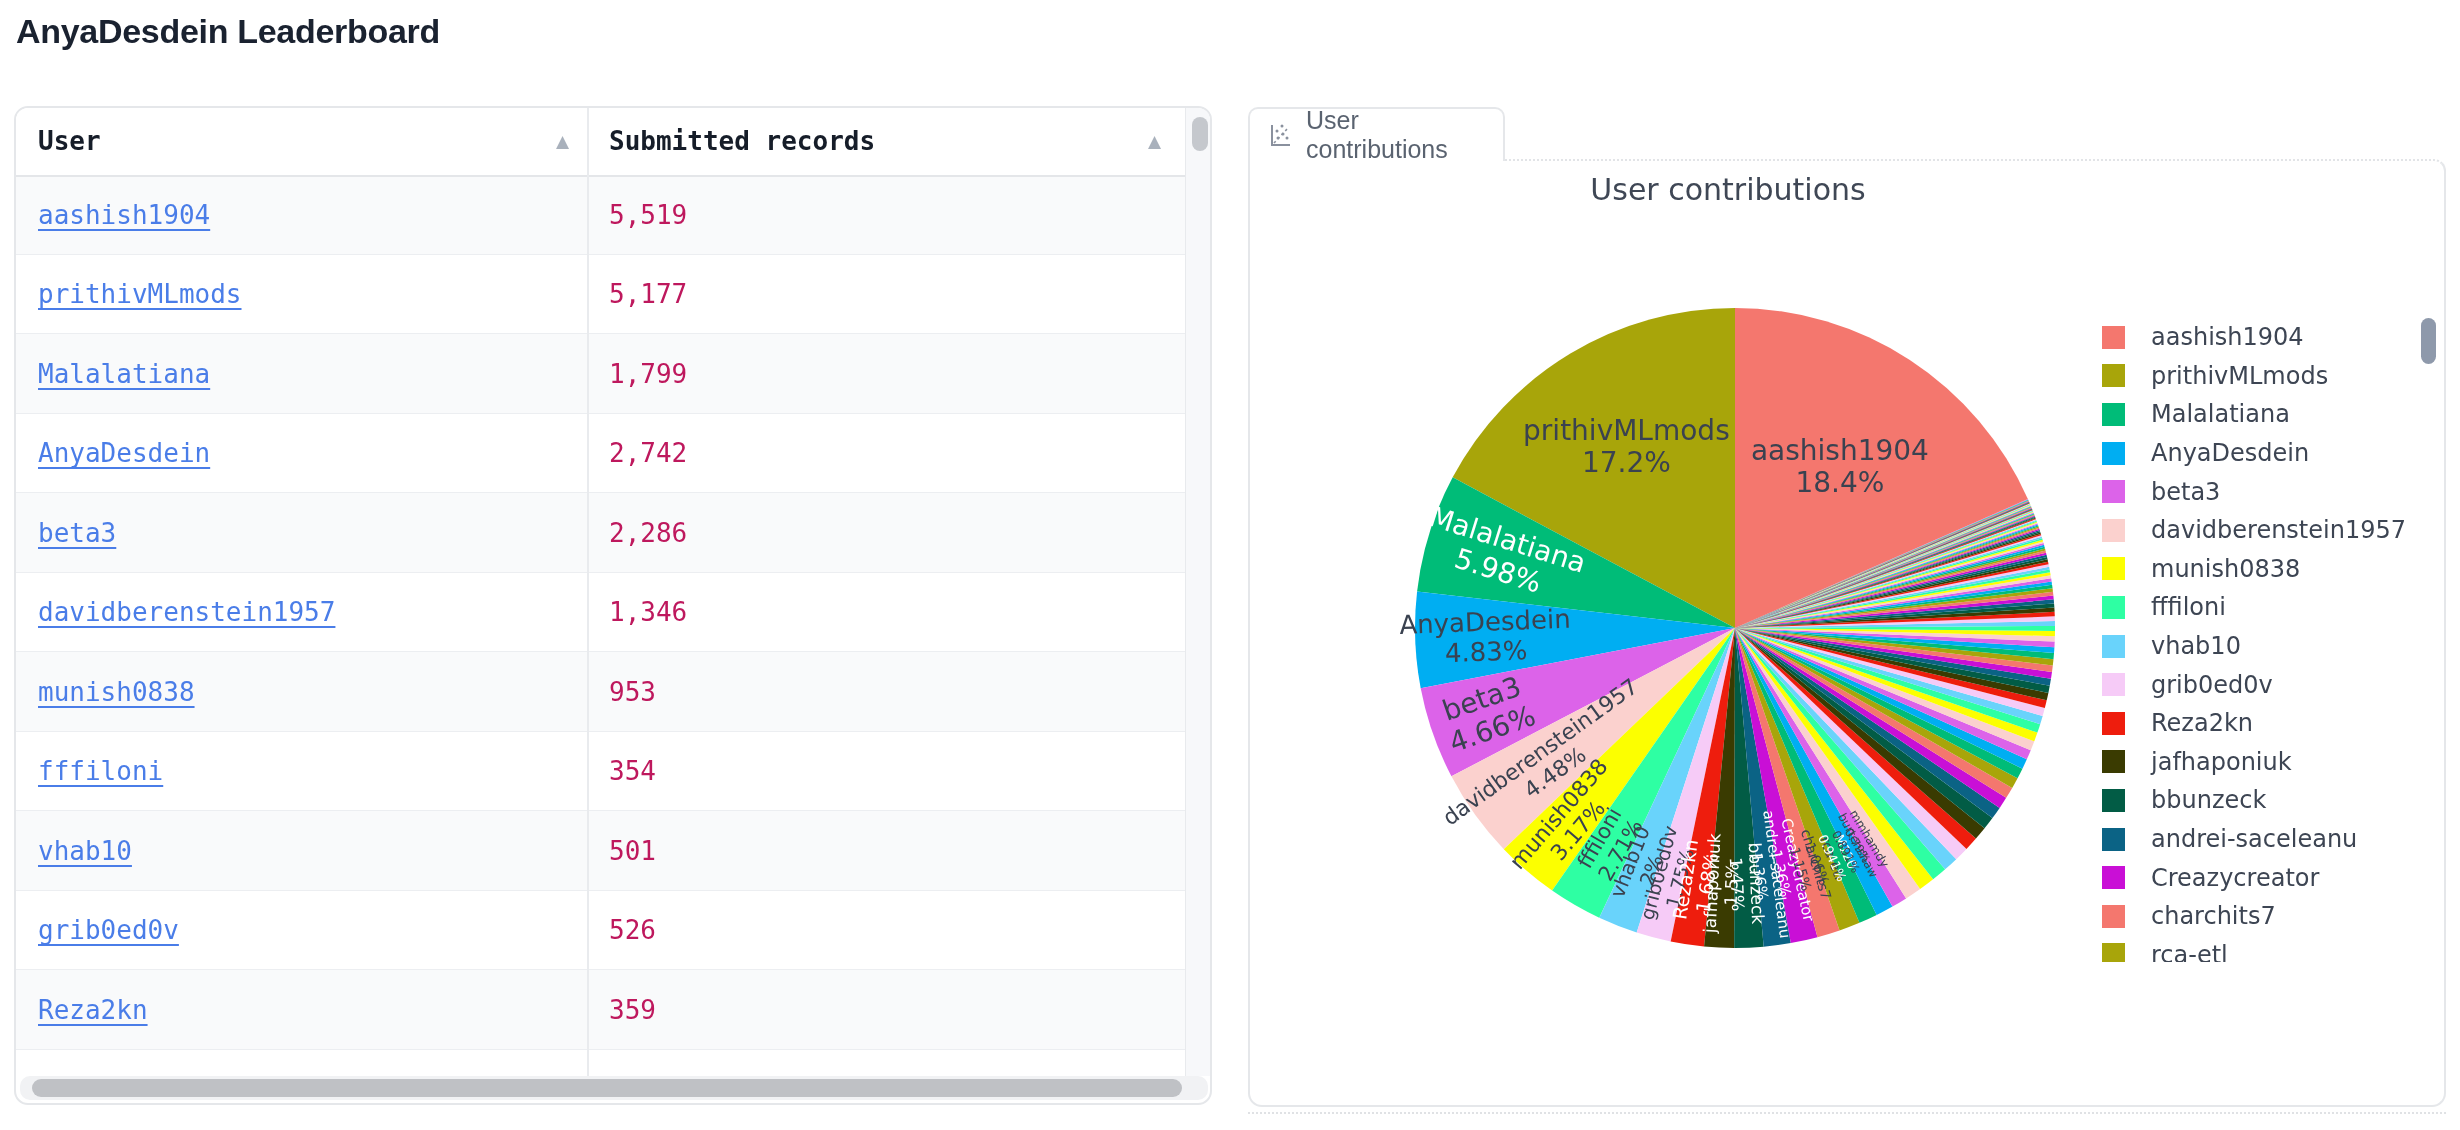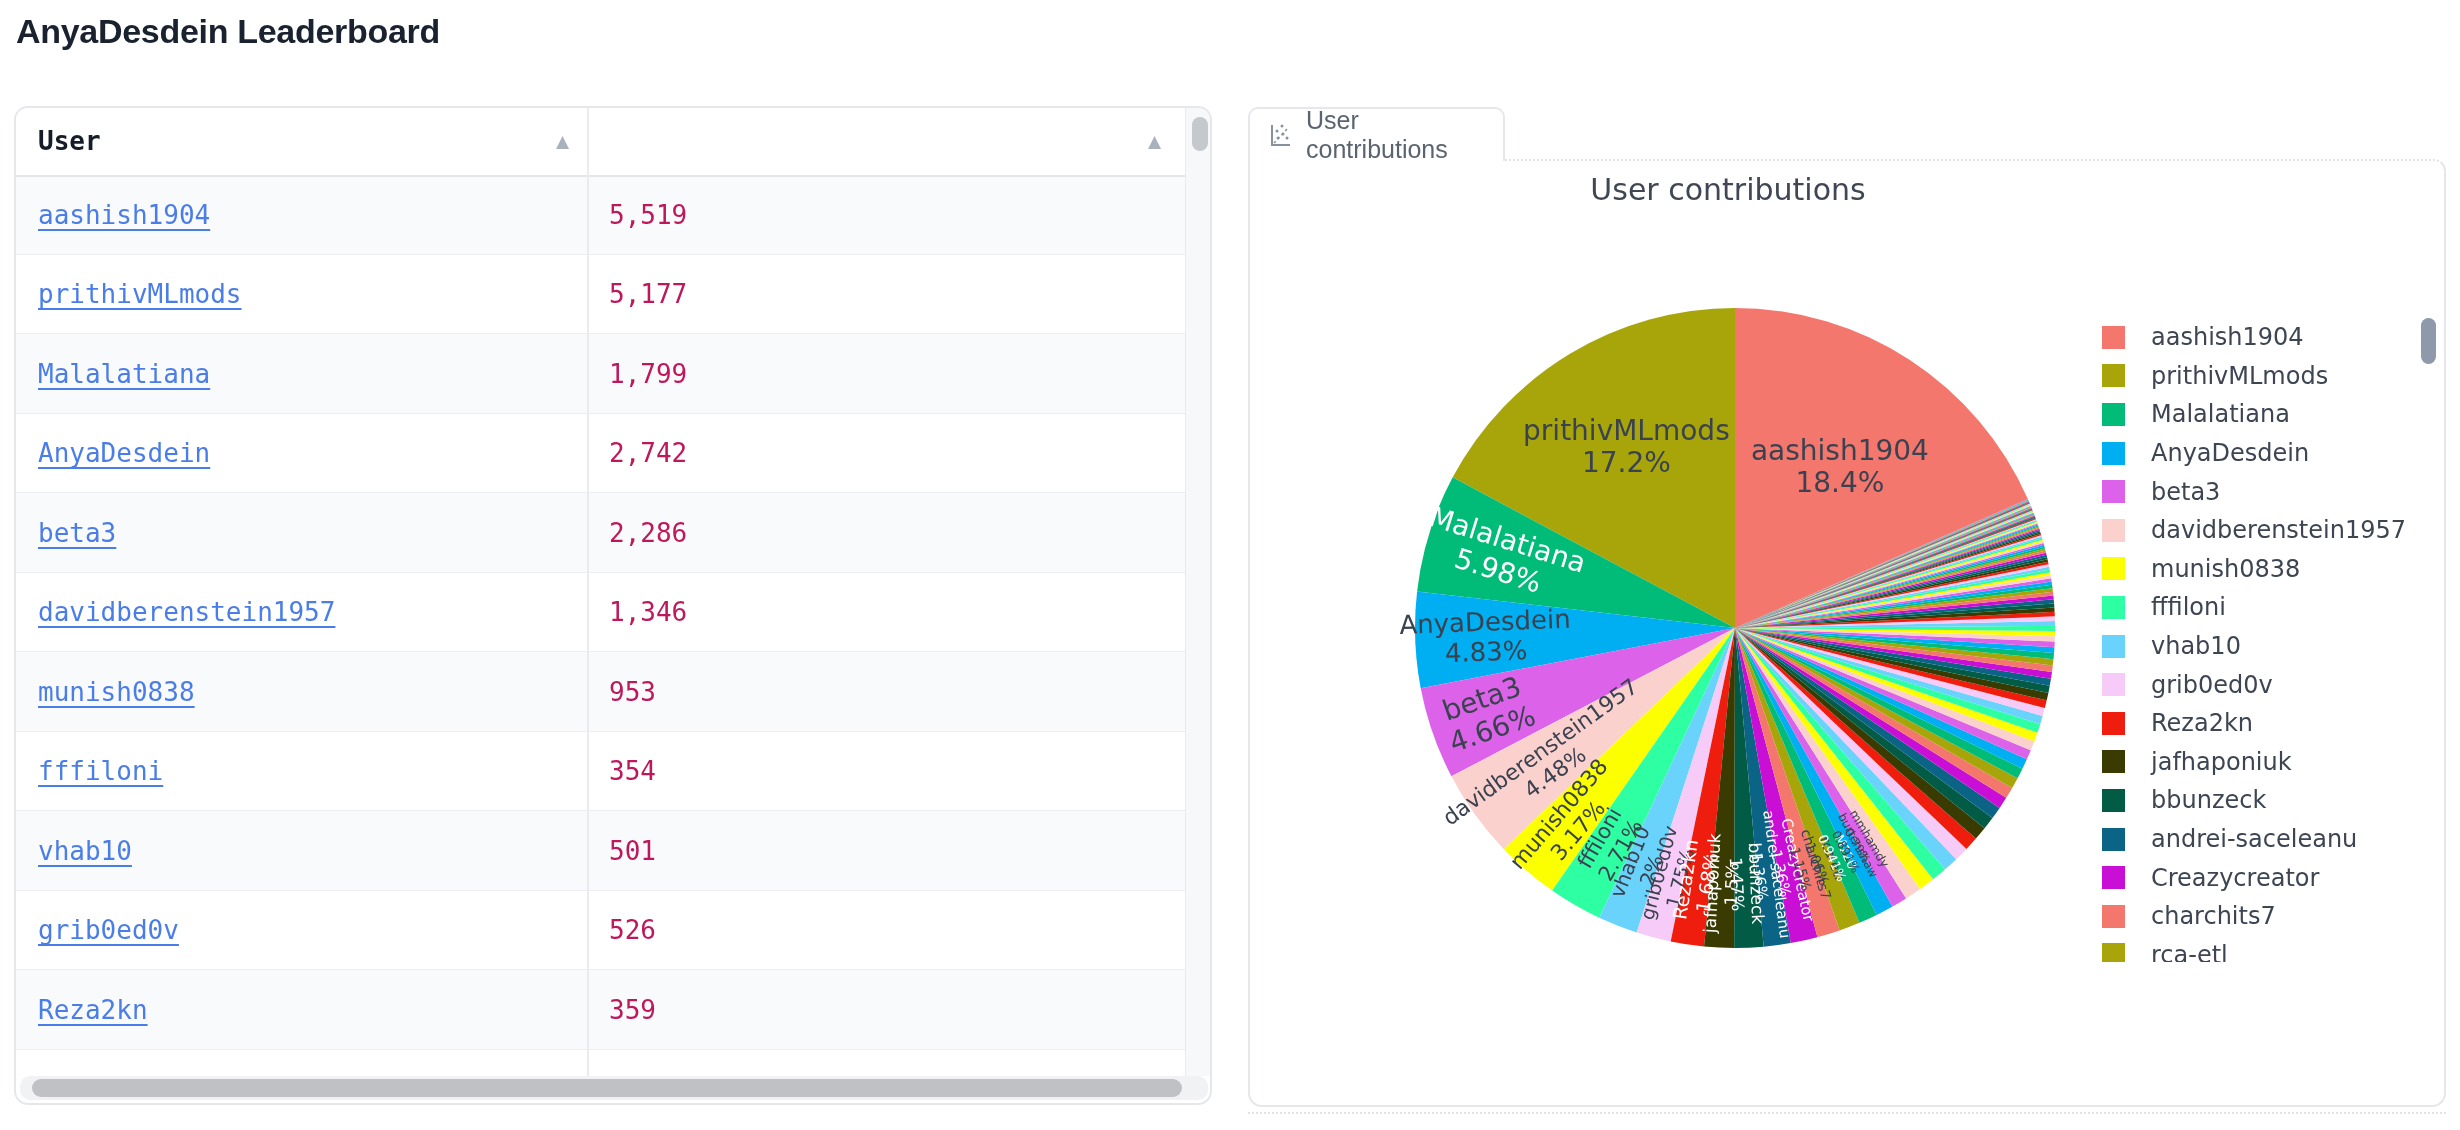--- a/index.html
+++ b/index.html
@@ -67,20 +67,21 @@
 </style>
 </head>
 <body>
 
 <div class="page-title">AnyaDesdein Leaderboard</div>
 
 <div class="table-panel">
   <div class="thead">
     <span class="th c1">User</span>
     <span class="sort-arrow a1">▲</span>
+    <span class="th c2">Submitted records</span>
     <span class="sort-arrow a2">▲</span>
   </div>
   <div class="rows-clip" id="rows">
       <div class="trow alt">
         <div class="tcell user">
           <a>aashish1904</a>
         </div>
         <div class="tcell val">5,519</div>
       </div>
       <div class="trow">

